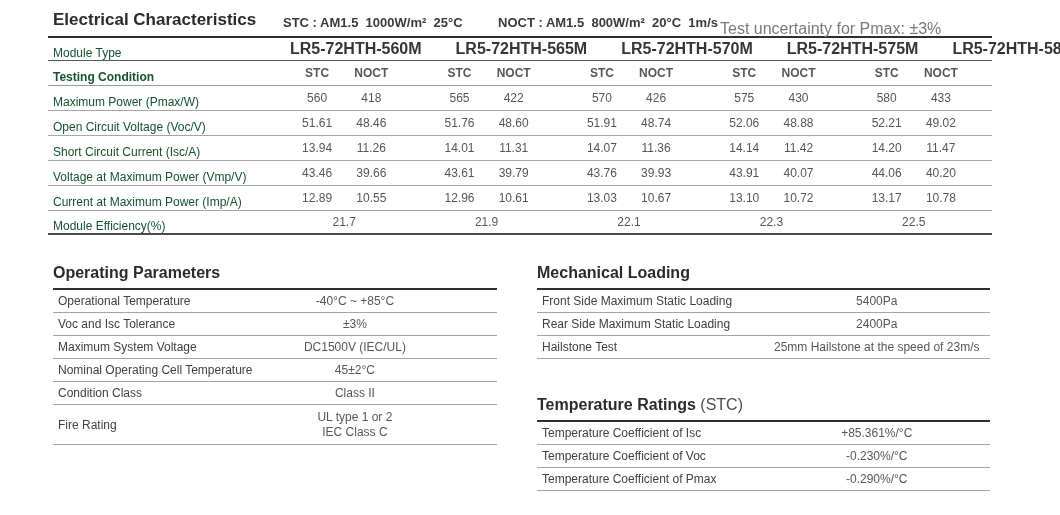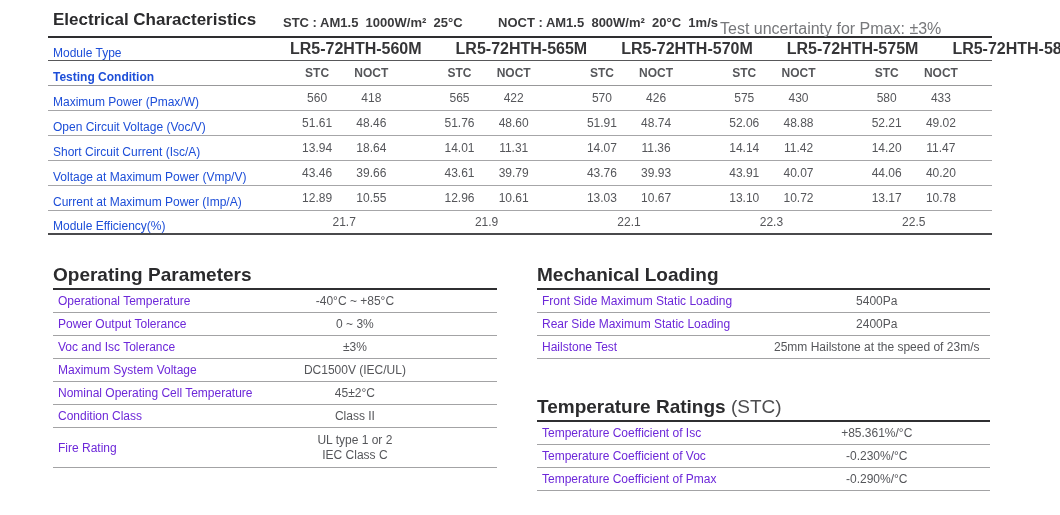--- a/index.html
+++ b/index.html
@@ -12,31 +12,31 @@
   .elec-header{position:relative;height:36px;border-bottom:2px solid #2e2e30;}
   .elec-title{position:absolute;left:5px;top:10px;font-size:17px;font-weight:bold;color:#2b2b2d;white-space:pre;}
   .cond{position:absolute;top:15px;font-size:13px;font-weight:600;color:#3a3a3c;white-space:pre;}
   .cond.stc{left:235px;}
   .cond.noct{left:450px;}
   .note{position:absolute;left:672px;top:20px;font-size:16px;color:#77787b;white-space:pre;}
   .erow{display:grid;grid-template-columns:232px repeat(5,1fr);align-items:center;border-bottom:1px solid #a6a6a8;height:24px;font-size:12px;}
   .erow.module-row{height:22px;border-bottom-color:#58585a;}
   .erow.testing-row{border-bottom-color:#98989a;font-weight:bold;}
   .erow.eff-row{height:22px;border-bottom:2px solid #4a4a4c;}
-  .elabel{padding-left:5px;color:#1d4ed8;white-space:nowrap;margin-top:8px;}
+  .elabel{padding-left:5px;color:#14532d;white-space:nowrap;margin-top:8px;}
   .ename{text-align:center;padding:0 24px 0 10px;font-weight:600;font-size:16px;color:#353537;white-space:nowrap;}
   .egroup{display:flex;padding:0 24px 0 10px;justify-content:center;}
   .egroup span{flex:1;text-align:center;color:#55565a;white-space:nowrap;}
   .egroup.single span{flex:1;text-align:center;}
   
   .sec{position:absolute;}
-  .sec-head{position:relative;height:24px;border-bottom:2px solid #2f2f31;font-size:19px;font-weight:bold;color:#2b2b2d;white-space:nowrap;}
+  .sec-head{position:relative;height:24px;border-bottom:2px solid #2f2f31;font-size:16px;font-weight:bold;color:#2b2b2d;white-space:nowrap;}
   .sec-head .suffix{font-weight:400;color:#4d4d4f;}
   .prow{position:relative;display:flex;align-items:center;height:22px;border-bottom:1px solid #a3a3a5;font-size:12px;}
-  .prow .plabel{padding-left:5px;color:#6d28d9;white-space:nowrap;}
+  .prow .plabel{padding-left:5px;color:#404040;white-space:nowrap;}
   .prow .pvalue{position:absolute;transform:translateX(-50%);color:#55565a;white-space:nowrap;text-align:center;}
   .op .pvalue{left:68%;}
   .mech .pvalue,.temp .pvalue{left:75%;}
   .prow.tall{height:39px;}
   .pvalue .vline{line-height:15px;}
   .op{left:53px;top:264px;width:444px;}
   .mech{left:537px;top:264px;width:453px;}
   .temp{left:537px;top:396px;width:453px;}
 </style>
 </head>
@@ -132,21 +132,21 @@
         <div class="egroup">
             <span>52.21</span>
             <span>49.02</span>
           </div>
       </div>
 
       <div class="erow">
         <div class="elabel">Short Circuit Current (Isc/A)</div>
         <div class="egroup">
             <span>13.94</span>
-            <span>18.64</span>
+            <span>11.26</span>
           </div>
         <div class="egroup">
             <span>14.01</span>
             <span>11.31</span>
           </div>
         <div class="egroup">
             <span>14.07</span>
             <span>11.36</span>
           </div>
         <div class="egroup">
@@ -227,24 +227,20 @@
       </div>
 
     </div>
   </section>
 
   <section class="sec op">
     <div class="sec-head"><span>Operating Parameters</span></div>
     <div class="prow">
         <span class="plabel">Operational Temperature</span>
         <span class="pvalue">-40°C ~ +85°C</span>
-      </div>
-    <div class="prow">
-        <span class="plabel">Power Output Tolerance</span>
-        <span class="pvalue">0 ~ 3%</span>
       </div>
     <div class="prow">
         <span class="plabel">Voc and Isc Tolerance</span>
         <span class="pvalue">±3%</span>
       </div>
     <div class="prow">
         <span class="plabel">Maximum System Voltage</span>
         <span class="pvalue">DC1500V (IEC/UL)</span>
       </div>
     <div class="prow">

